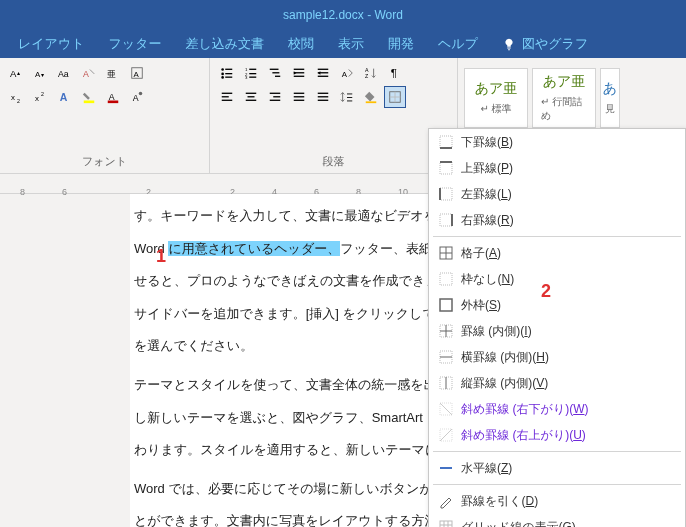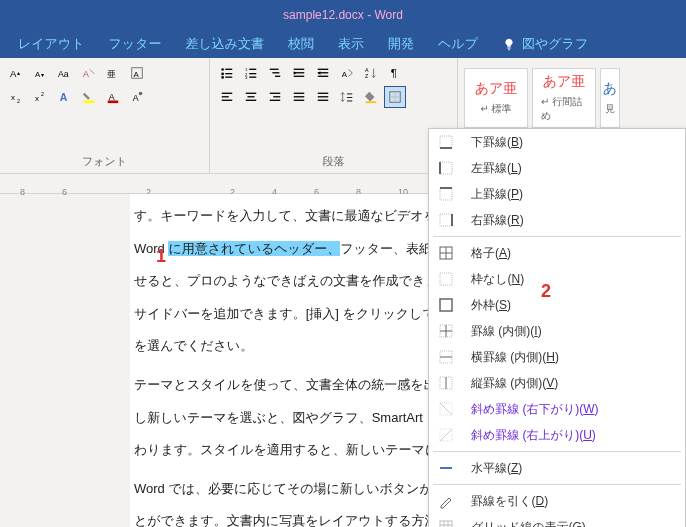--- a/index.html
+++ b/index.html
@@ -1,52 +1,52 @@
 <!DOCTYPE html>
 <html><head>
 <meta charset="utf-8">
 <style>
 * { margin: 0; padding: 0; box-sizing: border-box; font-family: "Yu Gothic", "Meiryo", sans-serif; }
 body { width: 686px; height: 527px; overflow: hidden; background: #fff; font-size: 12px; }
 
-.title-bar { background: #2b579a; color: #f9a8d4; height: 30px; display: flex; align-items: center; justify-content: center; position: relative; }
+.title-bar { background: #2b579a; color: #7dd3fc; height: 30px; display: flex; align-items: center; justify-content: center; position: relative; }
 .title-text { font-size: 12px; }
 
 .menu-bar { background: #2b579a; color: #7dd3fc; height: 28px; display: flex; align-items: center; padding: 0 8px; gap: 4px; }
 .menu-item { padding: 4px 10px; font-size: 13px; cursor: pointer; }
 .tell-me { display: flex; align-items: center; gap: 6px; }
 .tell-me svg { width: 14px; height: 14px; }
 
 .ribbon { background: #f3f2f1; border-bottom: 1px solid #d4d4d4; height: 116px; display: flex; }
 .ribbon-group { border-right: 1px solid #d4d4d4; padding: 4px 6px 2px; display: flex; flex-direction: column; justify-content: space-between; }
 .group-label { text-align: center; font-size: 11px; color: #666; padding: 2px 0; }
 .group-content { display: flex; flex-direction: column; gap: 2px; flex: 1; }
 .btn-row { display: flex; align-items: center; gap: 2px; }
 .rbtn { width: 22px; height: 22px; display: flex; align-items: center; justify-content: center; border: 1px solid transparent; cursor: pointer; color: #444; }
 .rbtn svg { width: 14px; height: 14px; }
 .rbtn.active { background: #c7e0f4; border-color: #2b579a; }
 .style-box { border: 1px solid #d4d4d4; padding: 6px 8px; width: 64px; height: 60px; display: flex; flex-direction: column; align-items: center; justify-content: center; gap: 4px; cursor: pointer; background: #fff; }
-.style-sample { font-size: 14px; color: #ef4444; }
+.style-sample { font-size: 14px; color: #4d7c0f; }
 .style-name { font-size: 10px; color: #666; }
 .style-box.cut { width: 20px; }
 
 .ruler-area { height: 20px; background: #f3f2f1; display: flex; align-items: center; border-bottom: 1px solid #d4d4d4; position: relative; }
 .ruler-v { width: 20px; background: #e8e8e8; }
 .ruler-h { flex: 1; font-size: 9px; color: #888; position: relative; }
 .ruler-h span { position: absolute; top: 3px; }
 
 .editor { display: flex; height: 333px; }
 .left-margin { width: 130px; background: #f3f2f1; }
 .page { flex: 1; background: #fff; padding: 8px 4px; font-size: 13px; line-height: 2.2; color: #222; position: relative; }
 .page p { margin-bottom: 4px; }
 .sel { background: #7dd3fc; }
 .annot { color: #e03030; font-size: 18px; font-weight: bold; position: absolute; }
 
 .dropdown { position: absolute; left: 428px; top: 128px; width: 258px; background: #fff; border: 1px solid #c8c8c8; box-shadow: 2px 2px 6px rgba(0,0,0,0.2); z-index: 100; }
-.dd-item { display: flex; align-items: center; padding: 4px 8px; gap: 16px; cursor: pointer; font-size: 12px; color: #333; }
+.dd-item { display: flex; align-items: center; padding: 4px 8px; gap: 6px; cursor: pointer; font-size: 12px; color: #333; }
 .dd-icon { width: 18px; height: 18px; display: flex; align-items: center; justify-content: center; }
 .dd-icon svg { width: 16px; height: 16px; }
 .dd-sep { height: 1px; background: #d4d4d4; margin: 3px 4px; }
 .ul-key { text-decoration: underline; }
 .disabled { color: #6d28d9; }
 </style>
 </head>
 <body>
 
 <div class="title-bar">
@@ -342,33 +342,33 @@
           <rect x="2" y="2" width="12" height="12" fill="none" stroke="#bbb" stroke-dasharray="1 1"></rect>
           <line x1="2" y1="14" x2="14" y2="14" stroke="#666" stroke-width="2"></line>
         </svg>
       </span>
       <span>下罫線(<span class="ul-key">B</span>)</span>
     </div>
     <div class="dd-item">
       <span class="dd-icon">
         <svg viewBox="0 0 16 16">
           <rect x="2" y="2" width="12" height="12" fill="none" stroke="#bbb" stroke-dasharray="1 1"></rect>
+          <line x1="2" y1="2" x2="14" y2="2" stroke="#666" stroke-width="2"></line>
+        </svg>
+      </span>
+      <span>上罫線(<span class="ul-key">P</span>)</span>
+    </div>
+    <div class="dd-item">
+      <span class="dd-icon">
+        <svg viewBox="0 0 16 16">
+          <rect x="2" y="2" width="12" height="12" fill="none" stroke="#bbb" stroke-dasharray="1 1"></rect>
           <line x1="2" y1="2" x2="2" y2="14" stroke="#666" stroke-width="2"></line>
         </svg>
       </span>
       <span>左罫線(<span class="ul-key">L</span>)</span>
-    </div>
-    <div class="dd-item">
-      <span class="dd-icon">
-        <svg viewBox="0 0 16 16">
-          <rect x="2" y="2" width="12" height="12" fill="none" stroke="#bbb" stroke-dasharray="1 1"></rect>
-          <line x1="2" y1="2" x2="14" y2="2" stroke="#666" stroke-width="2"></line>
-        </svg>
-      </span>
-      <span>上罫線(<span class="ul-key">P</span>)</span>
     </div>
     <div class="dd-item">
       <span class="dd-icon">
         <svg viewBox="0 0 16 16">
           <rect x="2" y="2" width="12" height="12" fill="none" stroke="#bbb" stroke-dasharray="1 1"></rect>
           <line x1="14" y1="2" x2="14" y2="14" stroke="#666" stroke-width="2"></line>
         </svg>
       </span>
       <span>右罫線(<span class="ul-key">R</span>)</span>
     </div>

